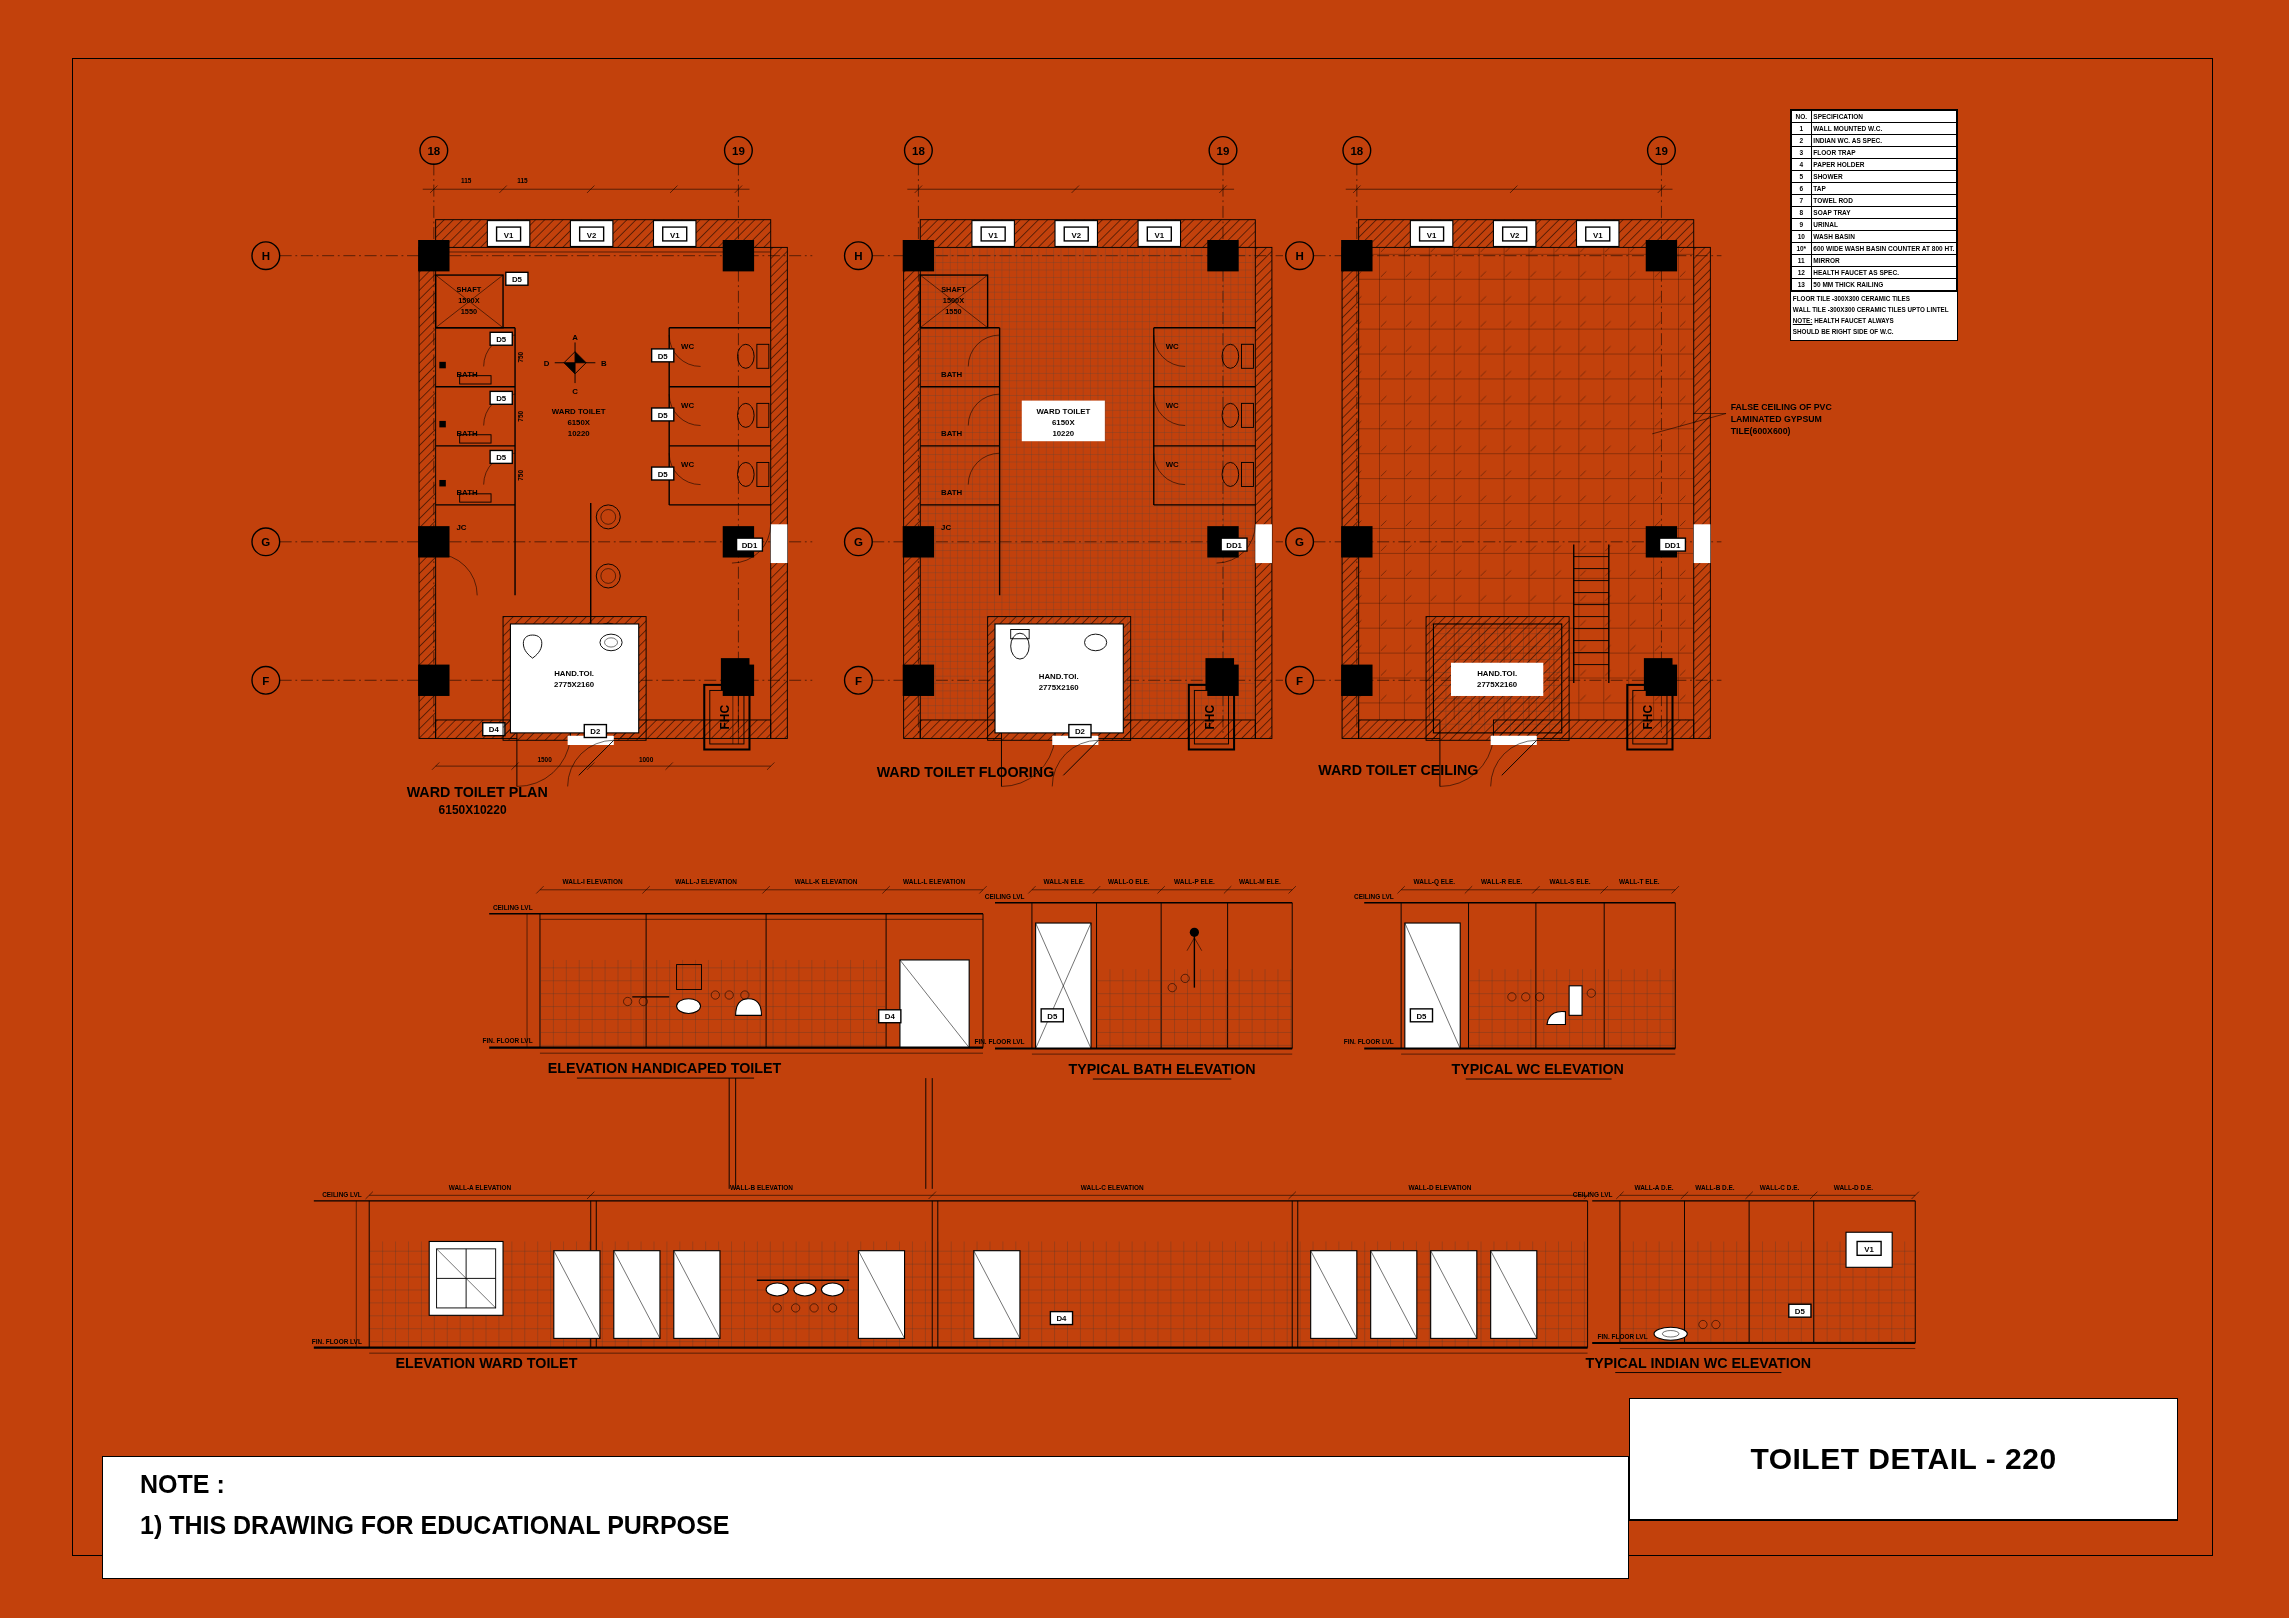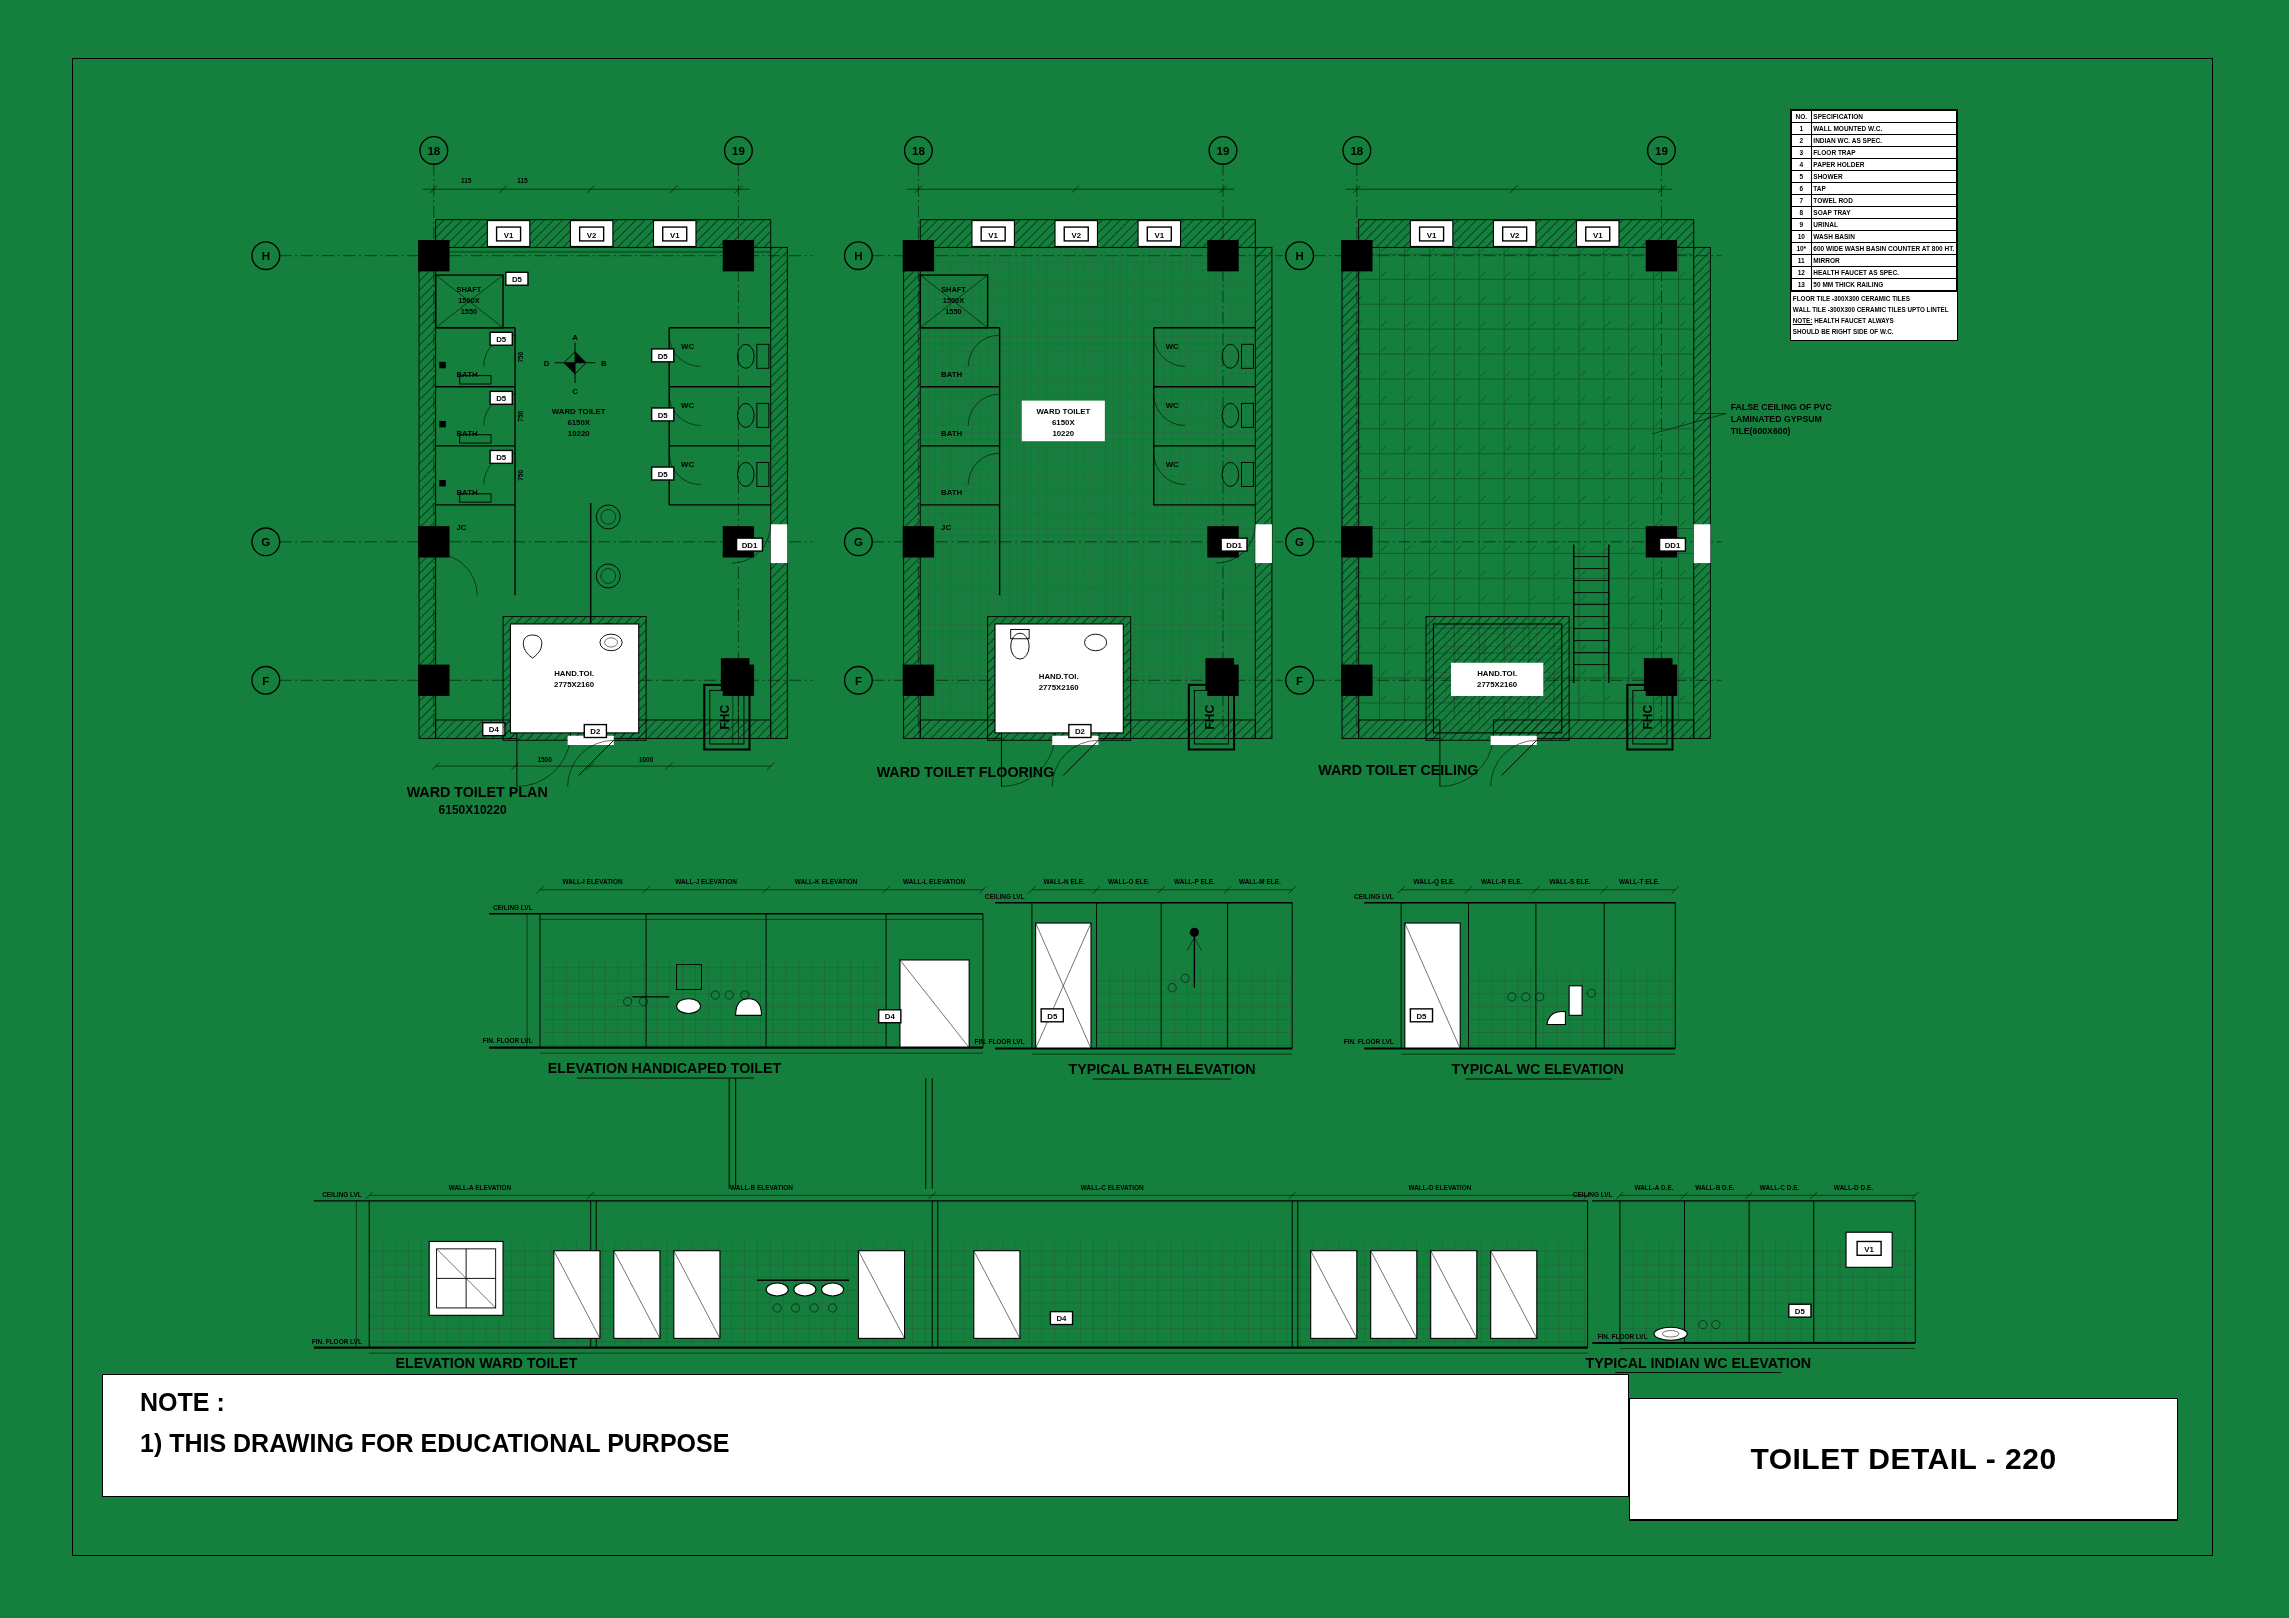--- a/index.html
+++ b/index.html
@@ -1,16 +1,16 @@
 <!DOCTYPE html>
 <html style="font-size:14.8px"><head>
 <meta charset="utf-8">
 <style>
   html,body{margin:0;padding:0;background:#fff;}
-  #sheet{position:relative;width:2290px;height:1619px;background:#15803d;overflow:hidden;
+  #sheet{position:relative;width:2290px;height:1619px;background:#c2410c;overflow:hidden;
          font-family:"Liberation Sans",sans-serif;color:#000;}
   #border{position:absolute;left:72px;top:58px;width:2139px;height:1496px;border:1.8px solid #000;}
   
   svg text{font-family:"Liberation Sans",sans-serif;font-weight:700;fill:#000;}
   .t6{font-size:7px}.t7{font-size:8px}.t8{font-size:8.5px}.t9{font-size:9.5px}
   .t12{font-size:12.5px}.t13{font-size:13px}.t15{font-size:15.5px}
   .am{text-anchor:middle}.ae{text-anchor:end}
   .s1{stroke:#000;stroke-width:1;fill:none}
   .sh{stroke:#000;stroke-width:.6;fill:none}
   .s15{stroke:#000;stroke-width:1.5;fill:none}
@@ -23,21 +23,21 @@
   
   #spec{position:absolute;left:1790px;top:109px;width:166px;border:1.4px solid #000;background:#fff;}
   #spec table{border-collapse:collapse;width:100%;}
   #spec td{border:0.9px solid #000;font-size:6.5px;font-weight:700;padding:0.9px 1.8px;height:9.2px;
            white-space:nowrap;overflow:hidden;}
   #spec td.no{width:18.5px;text-align:center;}
   #spec .foot{border-top:1.4px solid #000;padding:1.8px 1.8px 2.8px 1.8px;font-size:6.3px;font-weight:700;line-height:11px;}
   #spec .foot .u{text-decoration:underline;}
   
   .band{position:absolute;border:1.4px solid #000;background:#fff;box-sizing:border-box;}
-  #noteblock{left:102px;top:1374px;width:1527px;height:123px;padding:13px 16px 0 37px;}
+  #noteblock{left:102px;top:1456px;width:1527px;height:123px;padding:13px 16px 0 37px;}
   #noteblock .n1{font-size:25px;font-weight:700;}
   #noteblock .n2{font-size:25px;font-weight:700;margin-top:12px;}
   #titleblock{left:1629px;top:1398px;width:549px;height:123px;display:flex;flex-direction:column;}
   #titleblock .cell{flex:1;display:flex;align-items:center;justify-content:center;
                     font-size:30px;font-weight:700;letter-spacing:0.5px;}
   #titleblock .cell.top{border-bottom:1.4px solid #000;}
 </style>
 </head>
 <body>
 

